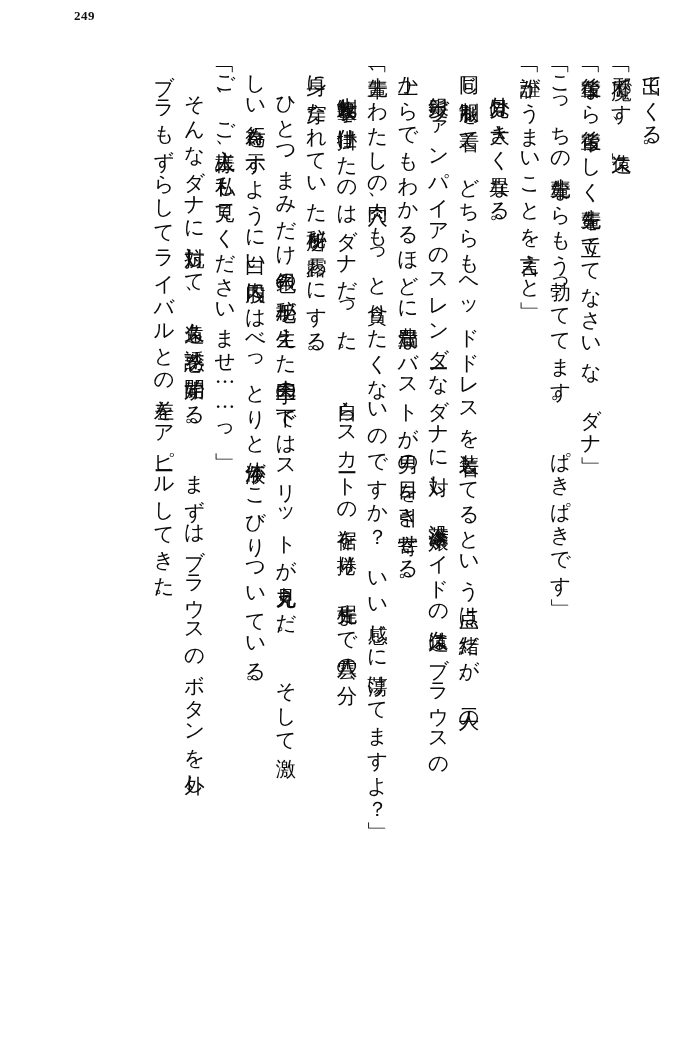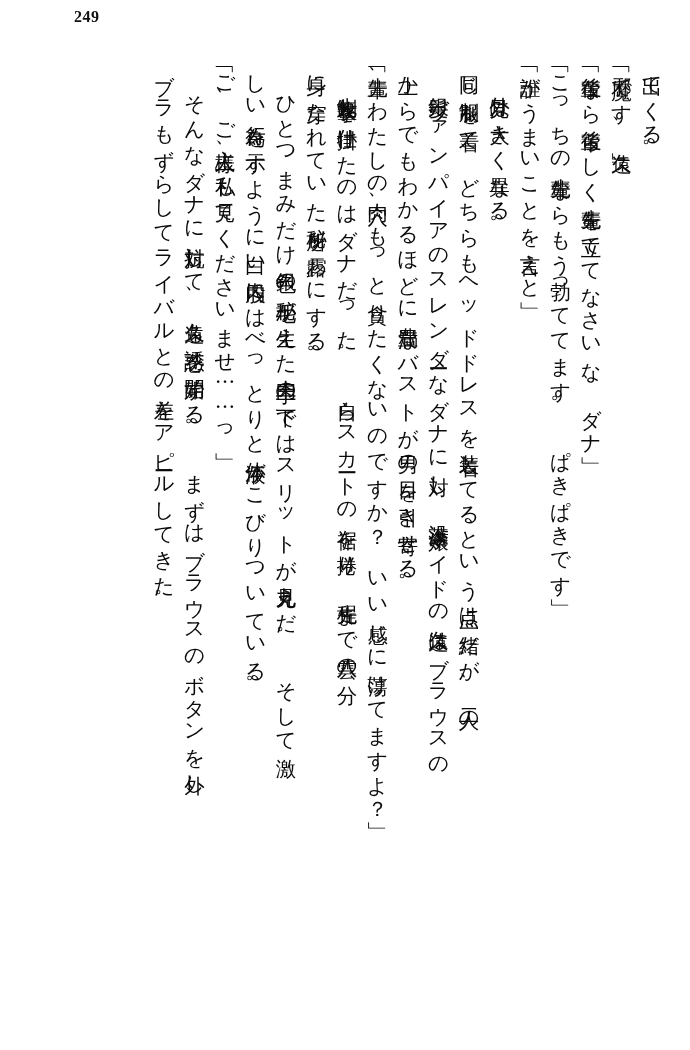--- a/index.html
+++ b/index.html
@@ -19,21 +19,21 @@
     position: relative;
     width: 690px;
     height: 1050px;
     box-sizing: border-box;
     background: #fff;
   }
   .page-number {
     position: absolute;
     top: 8px;
     left: 74px;
-    font-size: 16px;
+    font-size: 13px;
     font-family: "Liberation Serif", "DejaVu Serif", serif;
     font-weight: 700;
     letter-spacing: 0.5px;
     color: #111;
   }
   .text-body {
     position: absolute;
     top: 60px;
     left: 30px;
     right: 28px;

